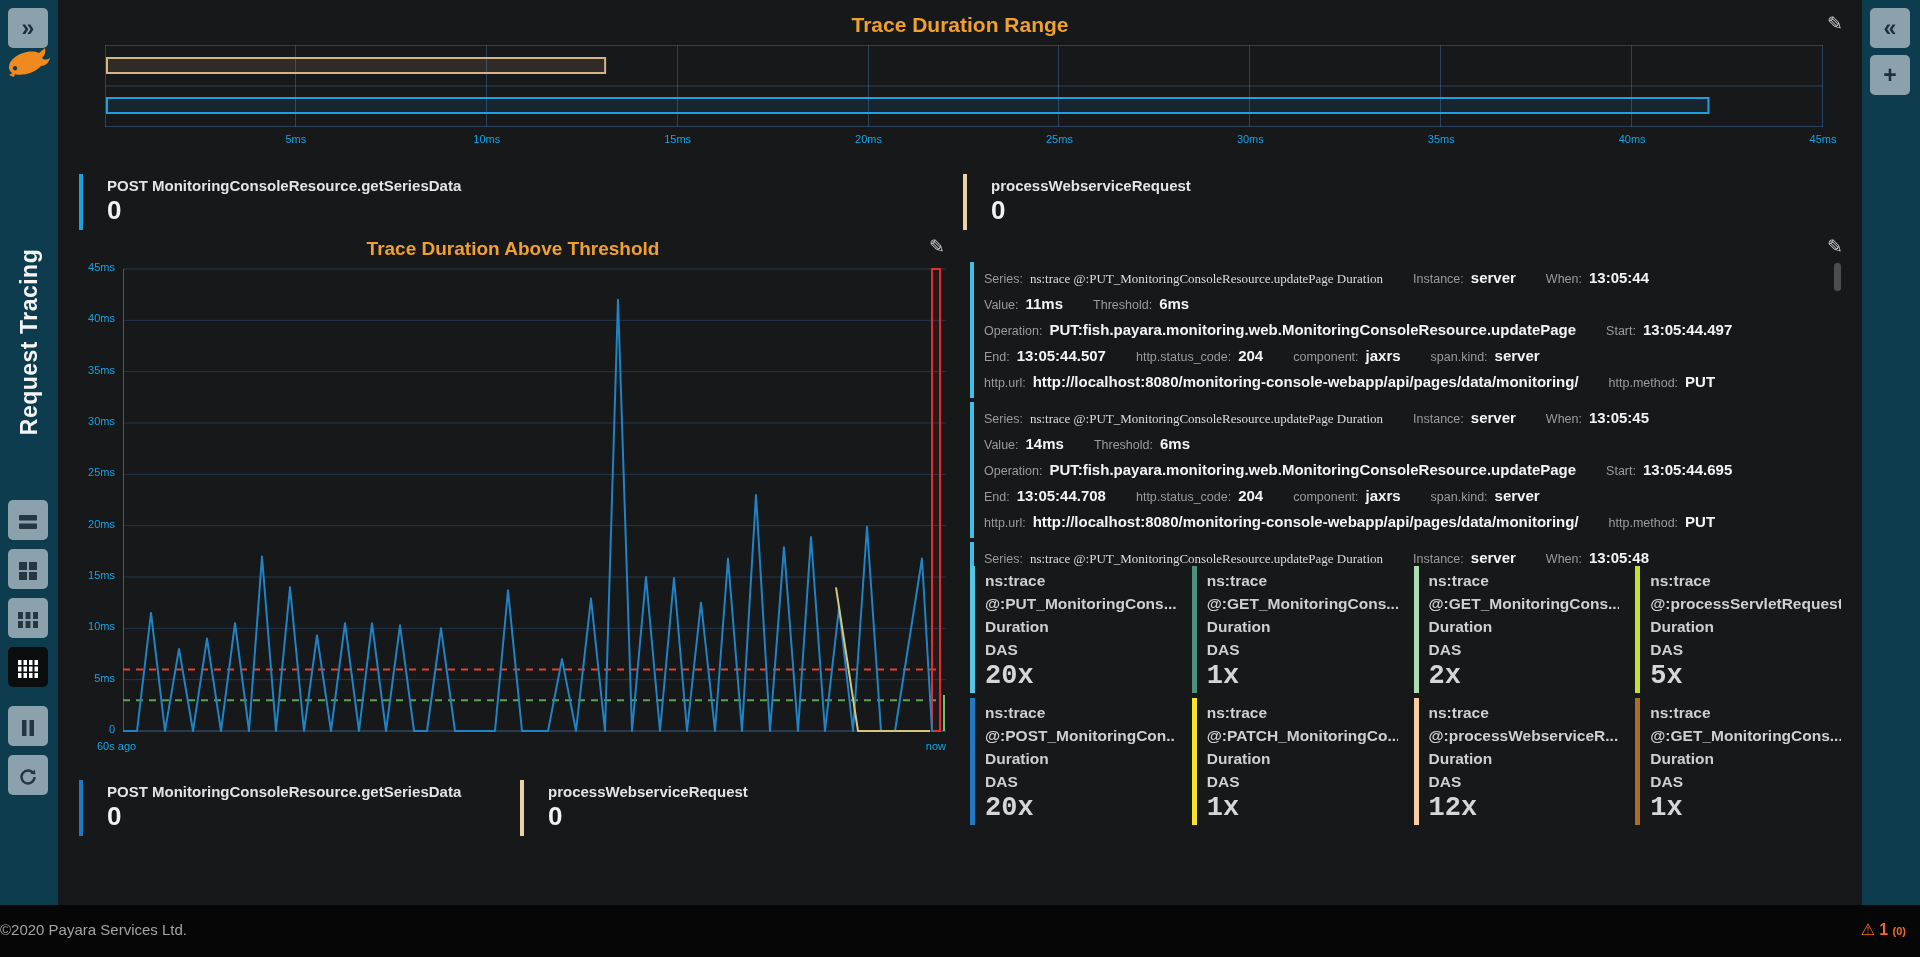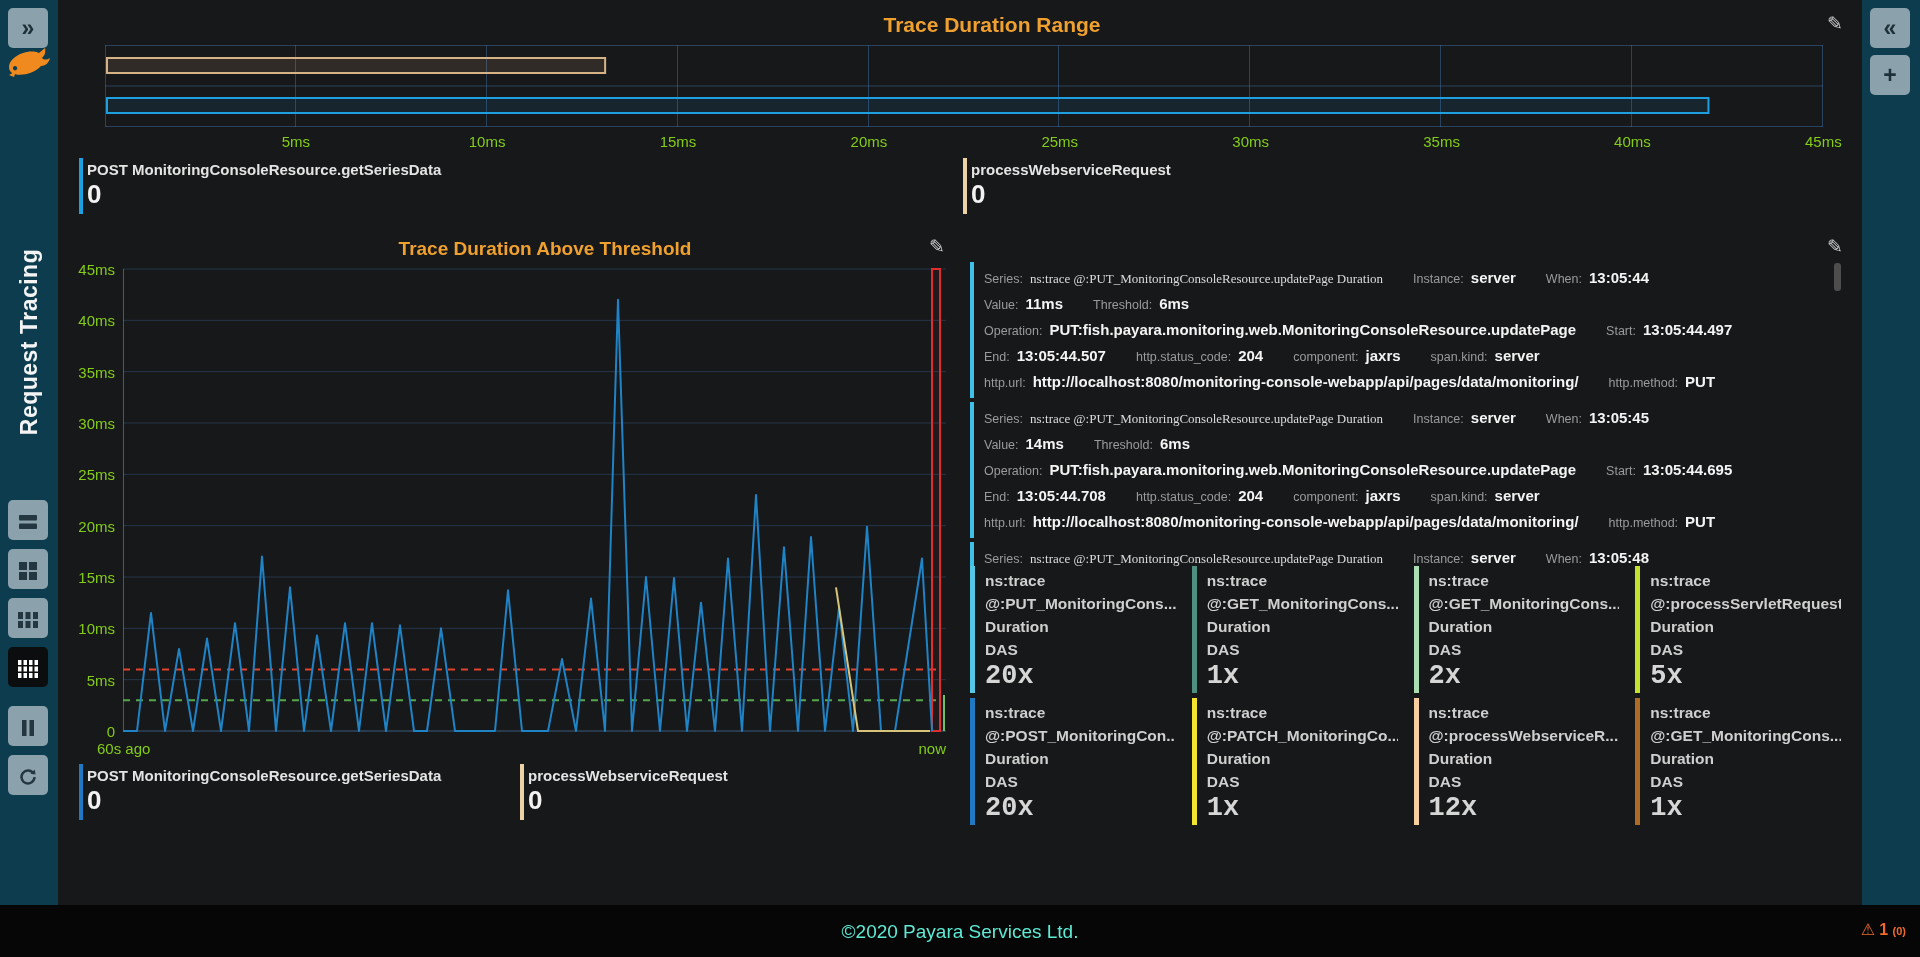--- a/index.html
+++ b/index.html
@@ -12,30 +12,30 @@
   #rail-right{left:1862px;}
   .sq-btn{position:absolute;left:8px;width:40px;height:40px;border:none;border-radius:5px;
           background:#8ba1ab;color:#1d3038;font-family:"Liberation Sans",sans-serif;
           font-size:23px;font-weight:bold;line-height:40px;text-align:center;padding:0;cursor:pointer;}
   .sq-btn.dark{background:#0c0d0e;color:#fff;}
   .vtitle{position:absolute;left:29px;top:342px;transform:translate(-50%,-50%) rotate(-90deg);
           white-space:nowrap;font-size:23px;font-weight:bold;color:#f4f4f4;letter-spacing:.5px;}
   .sq-btn svg{vertical-align:middle;}
 
   
-  .wtitle{position:absolute;text-align:center;font-weight:bold;color:#efa02e;padding-left:32px;}
+  .wtitle{position:absolute;text-align:center;font-weight:bold;color:#efa02e;}
   .pencil{position:absolute;width:22px;height:22px;color:#cfcfcf;font-size:19px;line-height:22px;
           text-align:center;cursor:pointer;}
 
   
-  .tick{position:absolute;font-size:15px;color:#84cc16;white-space:nowrap;}
+  .tick{position:absolute;font-size:11px;color:#0ea5e9;white-space:nowrap;}
   .tick.right{text-align:right;}
 
   
-  .stat{position:absolute;border-left:4px solid #888;padding:2px 0 2px 4px;height:52px;}
+  .stat{position:absolute;border-left:4px solid #888;padding:2px 0 2px 24px;height:52px;margin-top:16px;}
   .stat .lab{font-size:15px;font-weight:bold;color:#e4e4e4;line-height:19px;white-space:nowrap;}
   .stat .num{font-size:26px;font-weight:bold;color:#f2f2f2;line-height:30px;}
 
   
   #trace-list{position:absolute;left:970px;top:262px;width:862px;height:304px;overflow:hidden;}
   .entry{border-left:4px solid #3fc0e8;padding:3px 0 3px 10px;margin-bottom:4px;}
   .eline{height:26px;line-height:26px;white-space:nowrap;overflow:hidden;}
   .lbl{color:#9b9b9b;font-size:12.5px;margin-right:7px;}
   .mono{font-family:Liberation Serif, serif;font-size:13px;color:#dcdcdc;}
   .val{font-weight:bold;font-size:15px;color:#f4f4f4;}
@@ -44,21 +44,21 @@
 
   
   #cards{position:absolute;left:970px;top:566px;width:875px;
          display:grid;grid-template-columns:repeat(4,1fr);gap:5px 12px;}
   .card{height:124px;border-left:5px solid #888;padding:3px 4px 0 10px;overflow:hidden;}
   .card .cl{font-size:15.5px;font-weight:bold;color:#cfcfcf;line-height:23px;white-space:nowrap;overflow:hidden;}
   .card .cnt{font-size:27px;font-weight:bold;color:#d6d6d6;line-height:30px;font-family:Liberation Mono, monospace;}
 
   
   #footer{position:absolute;left:0;top:905px;width:1920px;height:52px;background:#060606;}
-  #footer .copy{position:absolute;left:0;right:0;top:16px;text-align:center;color:#5eead4;font-size:19px;}
+  #footer .copy{position:absolute;left:0;right:0;top:16px;text-align:left;color:#a3a3a3;font-size:15px;}
   #alerts{position:absolute;right:14px;top:15px;color:#ef6a2a;white-space:nowrap;}
   #alerts .tri{font-size:16px;margin-right:4px;}
   #alerts .n{font-weight:bold;font-size:16px;}
   #alerts .d{font-size:11px;font-weight:bold;}
 
   svg.chart{position:absolute;display:block;}
 </style>
 </head>
 <body>
 

